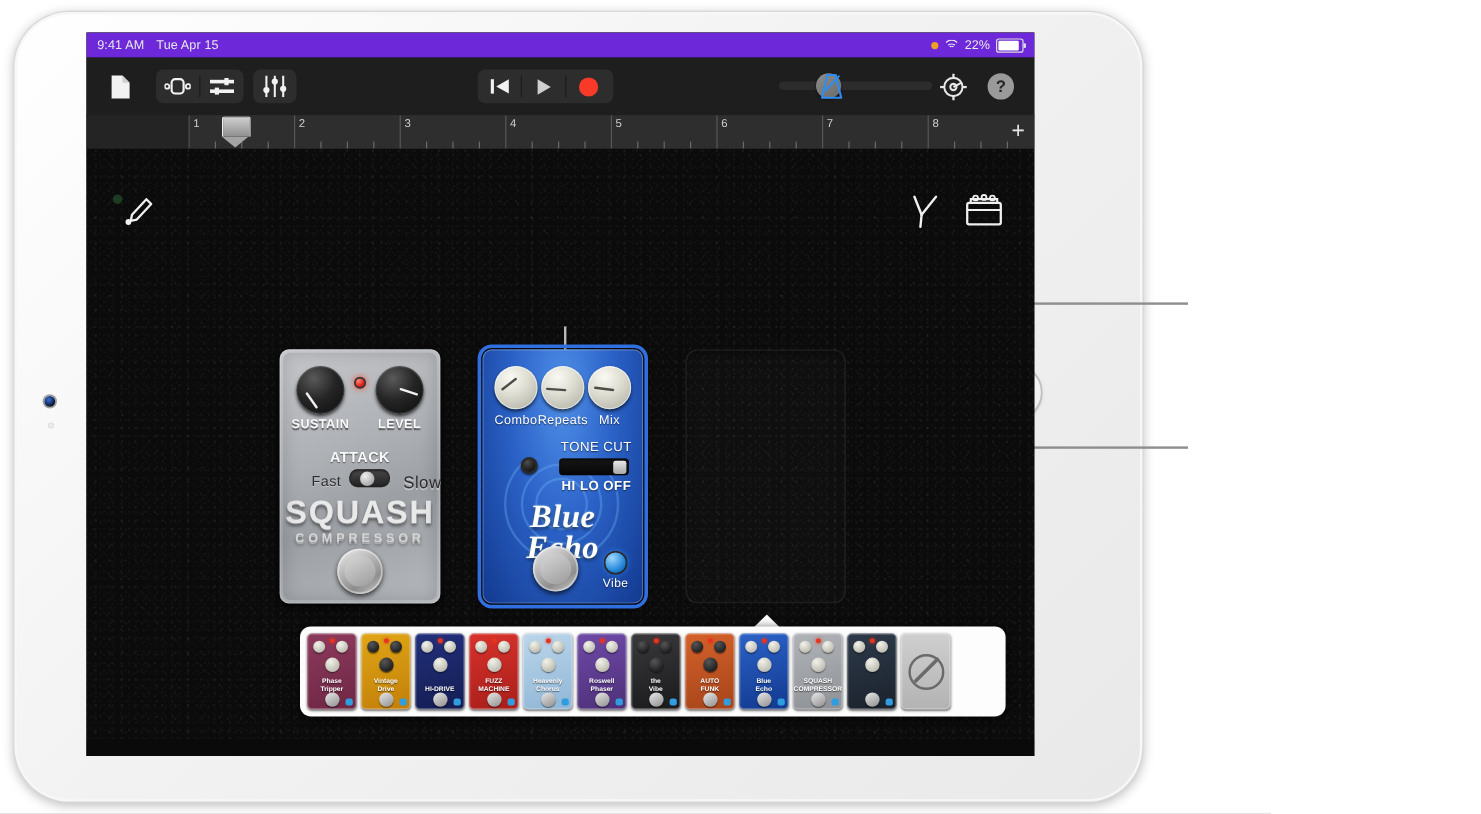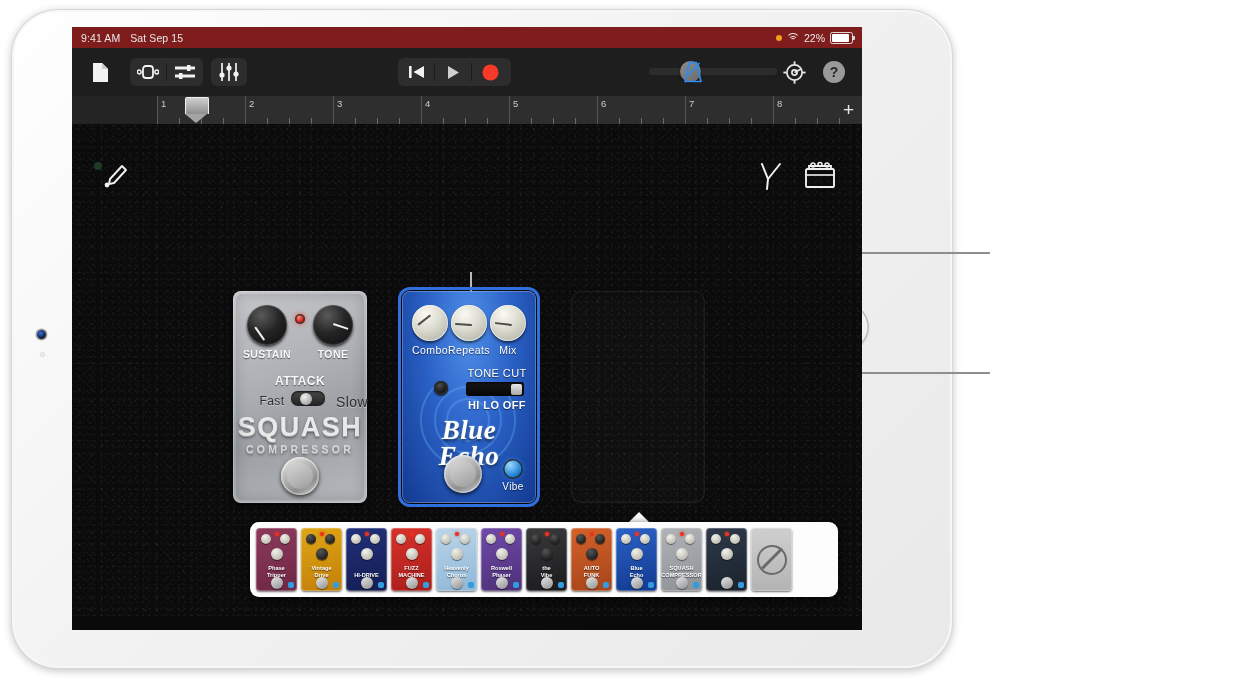--- a/index.html
+++ b/index.html
@@ -17,21 +17,21 @@
   .home-btn{position:absolute;left:821px;top:303px;width:48px;height:48px;border-radius:50%;
         background:linear-gradient(145deg,#fafafa,#ededed);
         box-shadow:inset 0 0 0 1.6px #bdbdbd, inset 0 2px 3px rgba(255,255,255,.9),0 1px 2px rgba(0,0,0,.12);}
   .cam{position:absolute;left:37px;top:330px;width:9px;height:9px;border-radius:50%;
         background:radial-gradient(circle at 40% 35%,#3b6ed0 0%,#16306b 48%,#0b0b0f 75%,#2a2a2a 100%);
         box-shadow:0 0 0 1.5px rgba(0,0,0,.35);}
   .sensor{position:absolute;left:40px;top:352px;width:5px;height:5px;border-radius:50%;background:#ececec;
         box-shadow:inset 0 0 0 1px #e0e0e0;}
 
   
-  .statusbar{position:absolute;left:0;top:0;width:790px;height:21px;background:#7f1d1d;
+  .statusbar{position:absolute;left:0;top:0;width:790px;height:21px;background:#6d28d9;
         color:#e8e8e8;font-size:10.5px;display:flex;align-items:center;}
   .sb-left{margin-left:9px;display:flex;gap:10px;letter-spacing:.1px;}
   .sb-right{margin-left:auto;margin-right:9px;display:flex;align-items:center;gap:5px;}
   .dot-orange{width:6px;height:6px;border-radius:50%;background:#f0a020;display:inline-block;}
   .wifi{position:relative;width:12px;height:9px;}
   .wifi i{position:absolute;left:50%;transform:translateX(-50%);border:1.4px solid #e8e8e8;
         border-bottom-color:transparent;border-left-color:transparent;border-right-color:transparent;border-radius:50%;}
   .wifi i:nth-child(1){width:12px;height:12px;top:0;}
   .wifi i:nth-child(2){width:7px;height:7px;top:2.5px;}
   .wifi i:nth-child(3){width:3px;height:3px;top:5px;border-width:1.6px;}
@@ -190,21 +190,21 @@
   <div class="ipad-inner">
     <div class="cam"></div>
     <div class="sensor"></div>
     <div class="home-btn"></div>
 
     <div class="screen">
 
       <div class="statusbar">
         <div class="sb-left">
           <span>9:41 AM</span>
-          <span>Sat Sep 15</span>
+          <span>Tue Apr 15</span>
         </div>
         <div class="sb-right">
           <span class="dot-orange"></span>
           <span class="wifi">
               <i></i>
               <i></i>
               <i></i>
             </span>
           <span style="font-size:10.5px">22%</span>
           <span class="batt">
@@ -396,21 +396,21 @@
 
         <div class="pedal squash">
           <div class="knob knob-dark" style="left:14px;top:14px;width:40px;height:40px;">
             <div class="pointer" style="left:8px;top:21px;width:16px;height:2.4px;transform:rotate(55deg);transform-origin:left center;"></div>
           </div>
           <div class="led" style="left:62px;top:23px;"></div>
           <div class="knob knob-dark" style="left:80px;top:14px;width:40px;height:40px;">
             <div class="pointer" style="left:20px;top:18px;width:16px;height:2.4px;transform:rotate(18deg);transform-origin:left center;"></div>
           </div>
           <div class="klabel sq-label" style="left:0px;top:57px;width:68px;">SUSTAIN</div>
-          <div class="klabel sq-label" style="left:66px;top:57px;width:68px;">TONE</div>
+          <div class="klabel sq-label" style="left:66px;top:57px;width:68px;">LEVEL</div>
 
           <div class="klabel sq-label" style="left:0;top:83px;width:134px;font-size:12px;">ATTACK</div>
           <div class="klabel sq-label" style="left:22px;top:103px;width:34px;font-size:12px;font-weight:normal;color:#2e2e2e;text-shadow:0 1px 0 rgba(255,255,255,.4)">Fast</div>
           <div class="toggle" style="left:58px;top:100px;">
               <i style="left:9px"></i>
             </div>
           <div class="klabel sq-label" style="left:102px;top:103px;width:34px;font-size:14px;font-weight:normal;color:#2e2e2e;text-shadow:0 1px 0 rgba(255,255,255,.4)">Slow</div>
 
           <div class="sq-title" style="top:121px;font-size:27px;letter-spacing:1.5px;">SQUASH</div>
           <div class="sq-title" style="top:152px;font-size:10.5px;letter-spacing:3.2px;color:#d5d5d5;">COMPRESSOR</div>

